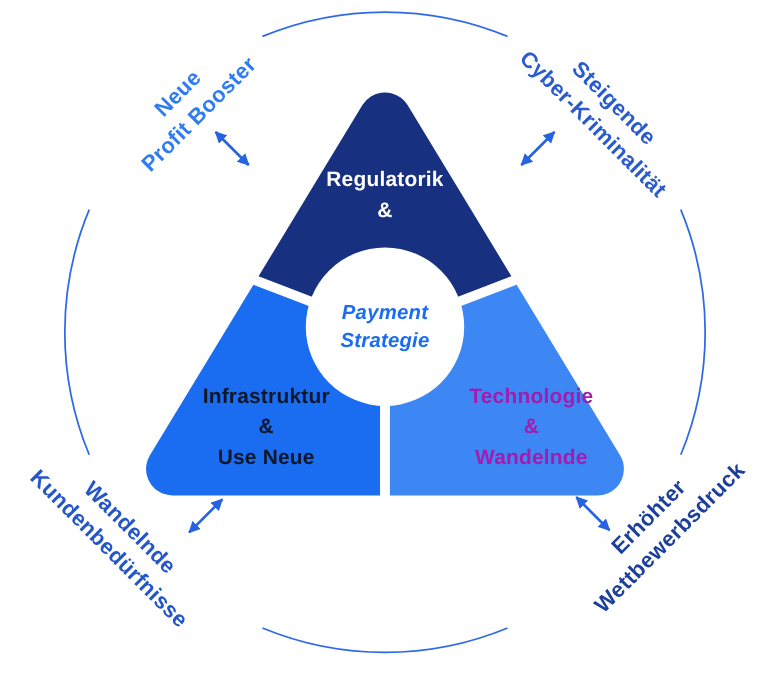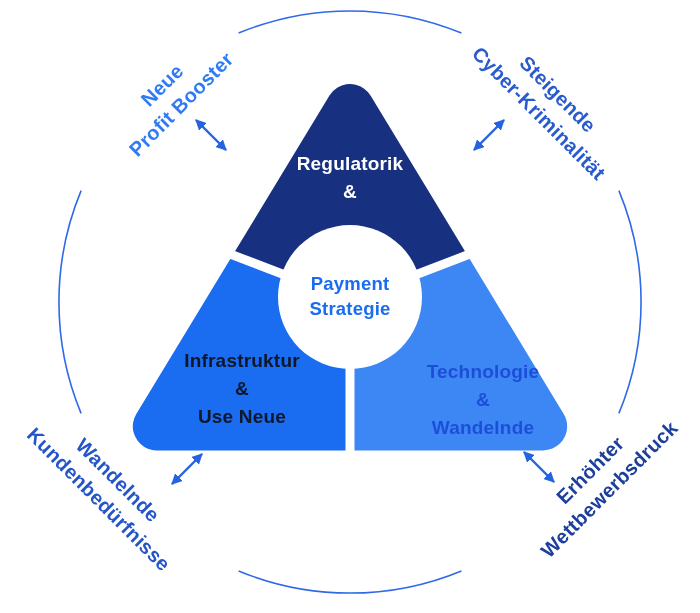--- a/index.html
+++ b/index.html
@@ -4,21 +4,21 @@
 <style>
   html,body{margin:0;padding:0;background:#ffffff;}
   .stage{
     position:relative;width:700px;height:613px;background:#ffffff;
     font-family:"Liberation Sans","DejaVu Sans",sans-serif;overflow:hidden;
   }
   .stage svg{position:absolute;left:0;top:0;}
   .label{position:absolute;transform:translate(-50%,-50%);text-align:center;font-weight:700;}
   .label .line{display:block;}
   .seg-label{font-size:19px;line-height:28px;letter-spacing:.2px;}
-  .center-label{font-size:18.5px;line-height:25px;letter-spacing:.2px;}
+  .center-label{font-size:18.5px;line-height:25px;letter-spacing:.2px;font-style:italic;}
   .ext-label{font-size:20px;line-height:27px;letter-spacing:.3px;white-space:nowrap;}
   .rot-neg{transform:translate(-50%,-50%) rotate(-45deg);}
   .rot-pos{transform:translate(-50%,-50%) rotate(45deg);}
 </style>
 </head>
 <body>
 
 <div class="stage">
 
   <svg width="700" height="613" viewBox="0 0 700 613" style="color: rgb(37, 99, 224);">
@@ -74,21 +74,21 @@
     <span class="line">Regulatorik</span>
     <span class="line">&amp;</span>
   </div>
 
   <div class="label seg-label" style="left: 242px; top: 389px; color: #0f172a;">
     <span class="line">Infrastruktur</span>
     <span class="line">&amp;</span>
     <span class="line">Use Neue</span>
   </div>
 
-  <div class="label seg-label" style="left: 483px; top: 400px; color: #1d4ed8;">
+  <div class="label seg-label" style="left: 483px; top: 389px; color: #a21caf;">
     <span class="line">Technologie</span>
     <span class="line">&amp;</span>
     <span class="line">Wandelnde</span>
   </div>
 
   <div class="label center-label" style="left: 350px; top: 296px; color: rgb(26, 108, 240);">
     <span class="line">Payment</span>
     <span class="line">Strategie</span>
   </div>
 

